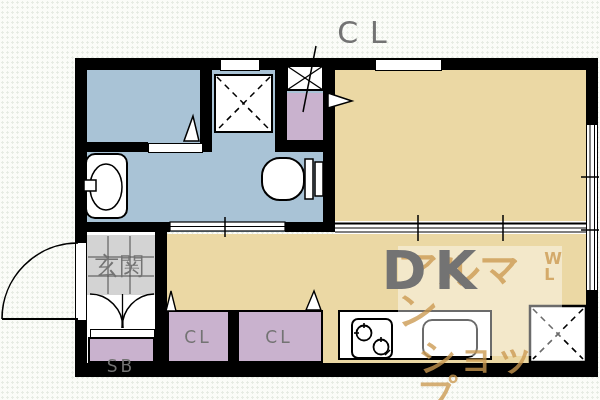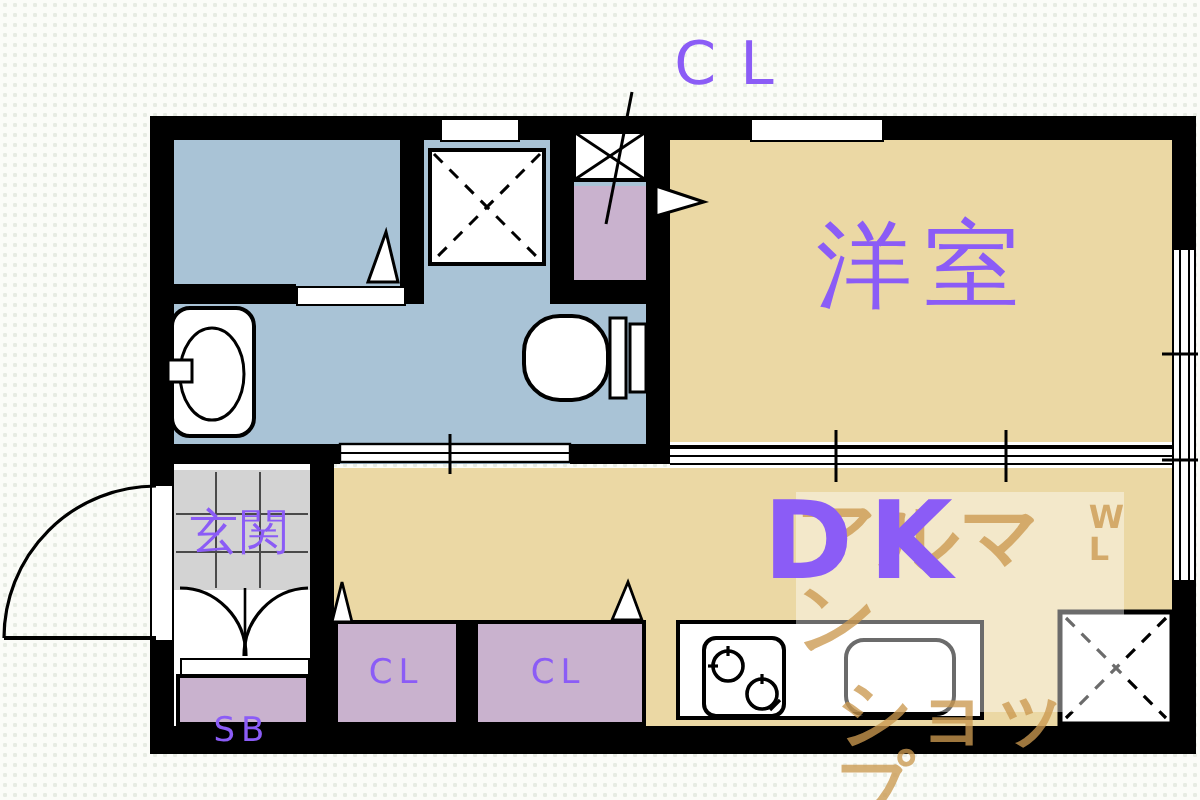--- a/index.html
+++ b/index.html
@@ -11,21 +11,21 @@
     background-size:5px 5px;
   }
   .abs{position:absolute;}
   .fill{position:absolute;z-index:1;}
   .wall{position:absolute;background:#000;z-index:10;}
   .opening{position:absolute;background:#fff;z-index:15;}
   .win{position:absolute;background:#fff;border:1px solid #000;z-index:15;}
   .box{position:absolute;z-index:20;}
   .svg-layer{position:absolute;left:0;top:0;z-index:30;pointer-events:none;}
   .label{
-    position:absolute;z-index:50;color:#8b5cf6;white-space:nowrap;
+    position:absolute;z-index:50;color:#737373;white-space:nowrap;
     transform:translate(-50%,-50%);line-height:1;
   }
   .wet{background:#A9C3D6;}
   .tan{background:#EBD8A4;}
   .purple{background:#C9B2CE;}
   .tile{background:#D3D3D3;}
   .watermark{
     position:absolute;left:398px;top:246px;width:164px;height:110px;z-index:40;
     background:rgba(255,255,255,0.42);
     color:rgba(203,152,80,0.78);font-weight:bold;line-height:1;
@@ -172,20 +172,19 @@
       <span class="wm-big1">アルマン</span>
       <span class="wm-side">
         <span>W</span>
         <span>L</span>
       </span>
     </div>
     <span class="wm-big2">ショップ</span>
   </div>
 
   <div class="label" style="left:368px;top:33px;font-size:30px;letter-spacing:12px;font-weight:500;">CL</div>
-  <div class="label" style="left:462px;top:133px;font-size:48px;letter-spacing:6px;">洋室</div>
   <div class="label" style="left:433px;top:271px;font-size:54px;letter-spacing:8px;font-weight:700;">DK</div>
-  <div class="label" style="left:120px;top:266px;font-size:24px;letter-spacing:1px;">玄関</div>
+  <div class="label" style="left:120px;top:266px;font-size:24px;letter-spacing:1px;font-family:Liberation Serif, serif;">玄関</div>
   <div class="label" style="left:121px;top:366px;font-size:17px;letter-spacing:3px;font-weight:500;">SB</div>
   <div class="label" style="left:198px;top:337px;font-size:17px;letter-spacing:3px;font-weight:500;">CL</div>
   <div class="label" style="left:279px;top:337px;font-size:17px;letter-spacing:3px;font-weight:500;">CL</div>
 
 </div>
 
 </body></html>

